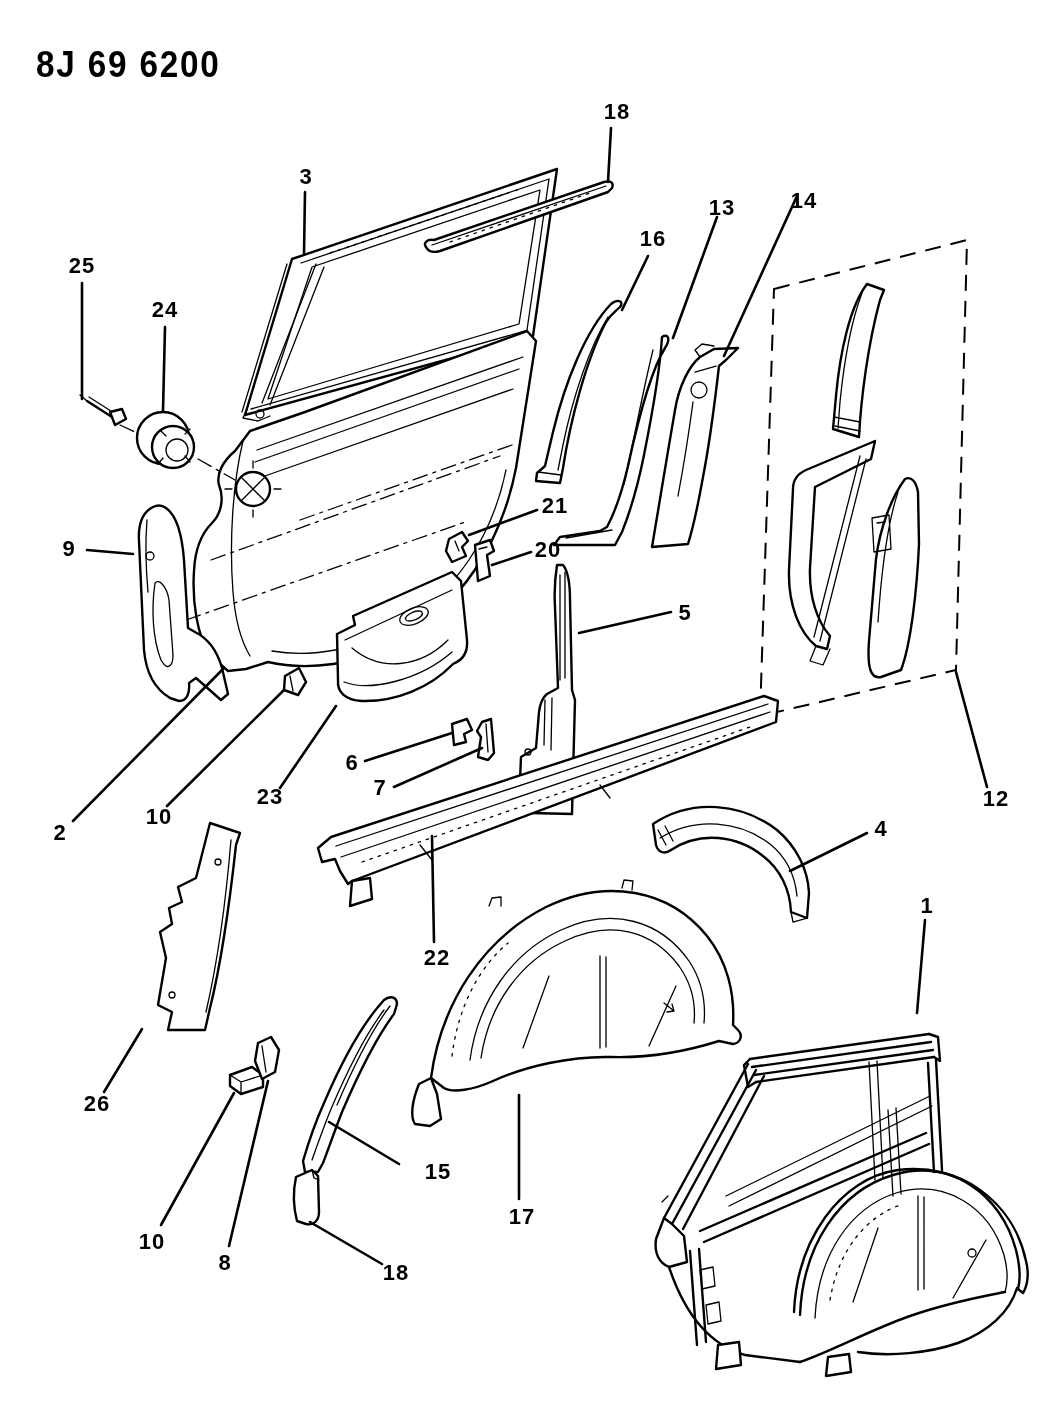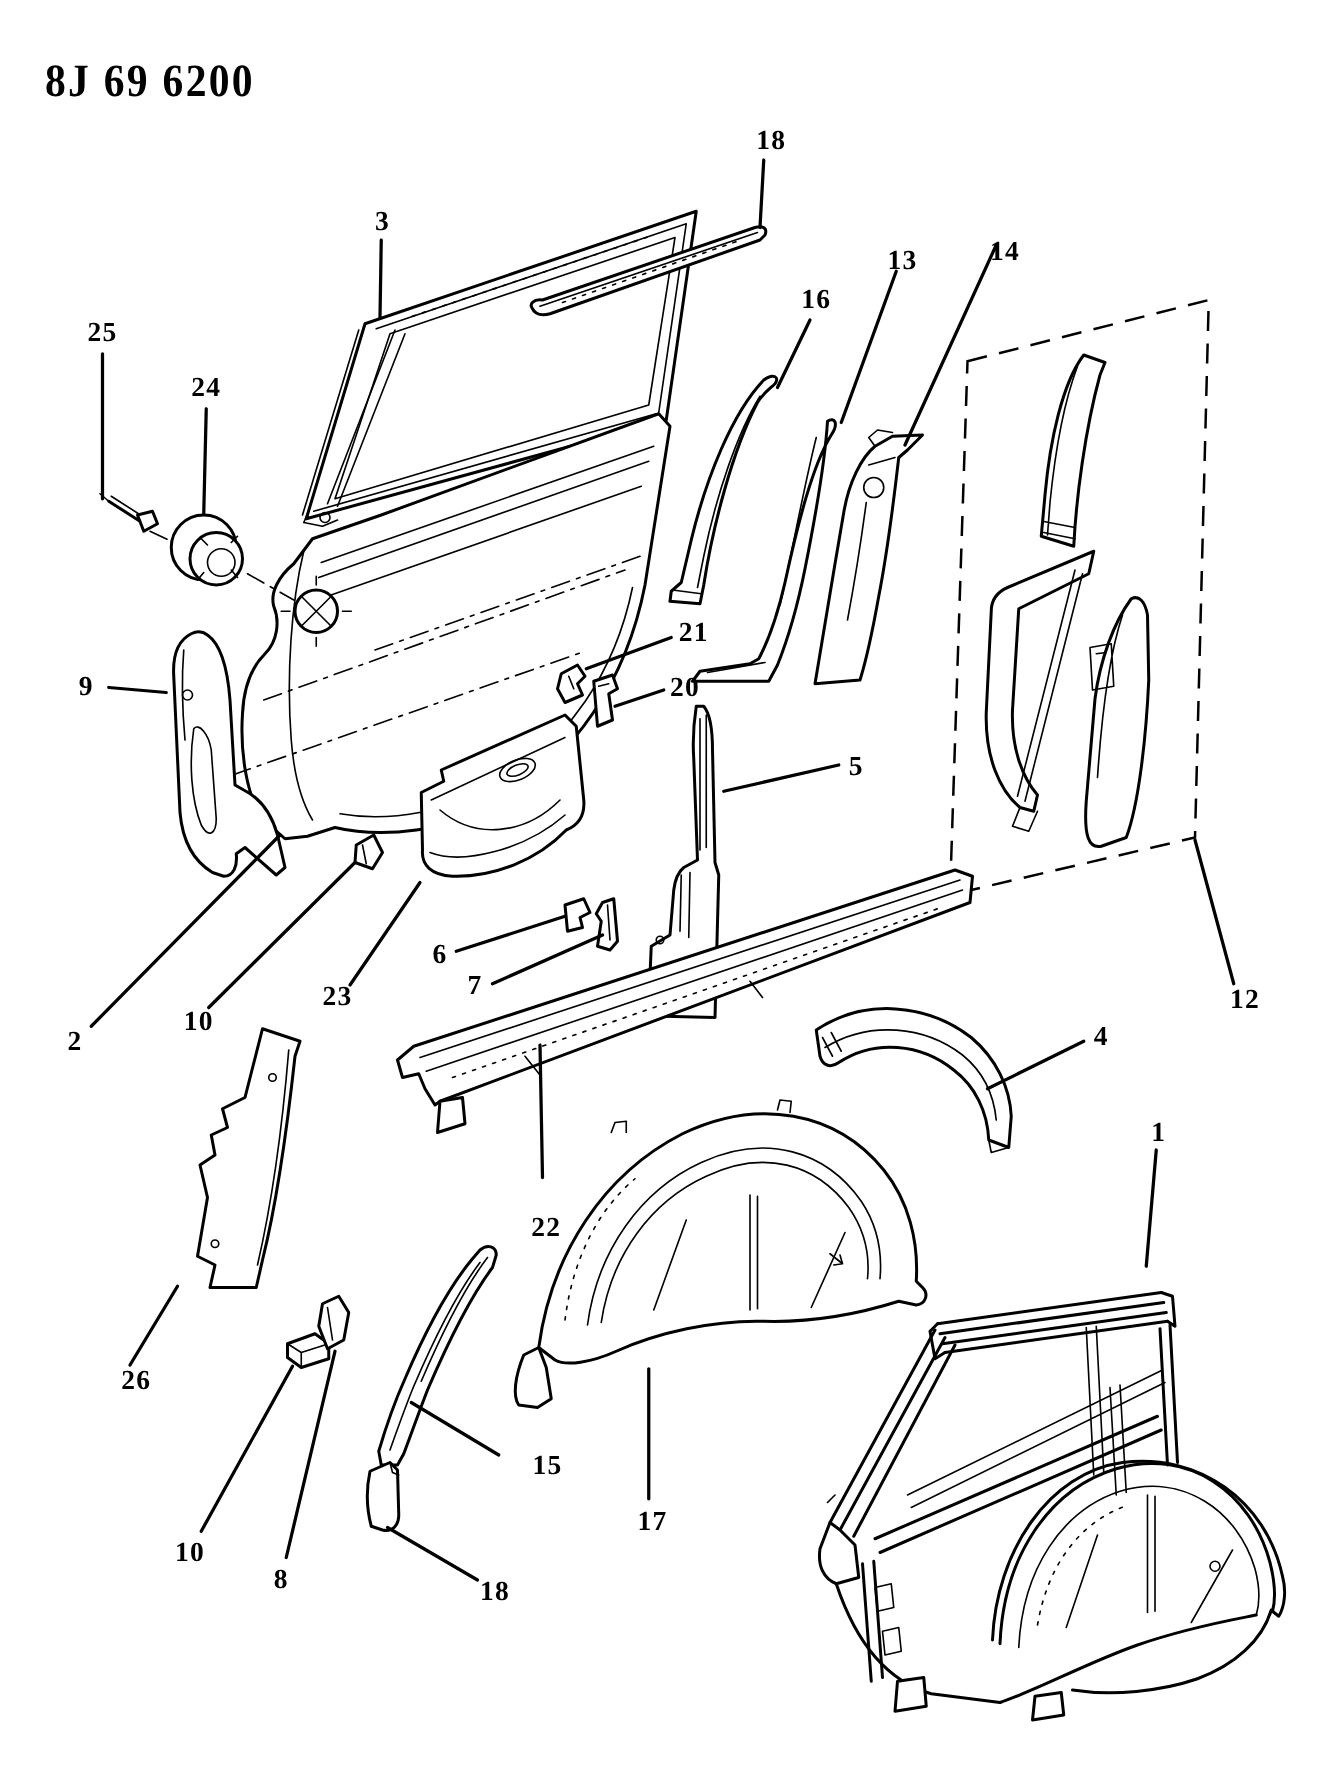--- a/index.html
+++ b/index.html
@@ -1,17 +1,17 @@
 <!DOCTYPE html>
 <html><head>
 <meta charset="utf-8">
 <style>
   html,body{margin:0;padding:0;background:#ffffff;}
   .page{position:relative;width:1032px;height:1414px;background:#ffffff;overflow:hidden;
-        font-family:Liberation Serif, serif;}
+        font-family:Liberation Sans, sans-serif;}
   .page svg{position:absolute;left:0;top:0;}
   .part-code{position:absolute;left:36px;top:44px;font-size:37px;font-weight:700;
              letter-spacing:2px;transform:scaleX(.9);transform-origin:left center;color:#000;}
   .callout{position:absolute;transform:translate(-50%,-50%);font-size:22px;font-weight:700;
            color:#000;letter-spacing:1px;line-height:1;white-space:nowrap;}
   
   .outline{fill:#ffffff;stroke:#000;stroke-width:2.4;stroke-linejoin:round;stroke-linecap:round;}
   .line{fill:none;stroke:#000;stroke-width:2.4;stroke-linejoin:round;stroke-linecap:round;}
   .thin{fill:none;stroke:#000;stroke-width:1.3;stroke-linejoin:round;stroke-linecap:round;}
   .dot{stroke-dasharray:2.5 6;}
@@ -257,19 +257,19 @@
       <div class="callout" style="left: 996px; top: 799px;">12</div>
       <div class="callout" style="left: 722px; top: 208px;">13</div>
       <div class="callout" style="left: 804px; top: 177px; margin-top: 24px;">14</div>
       <div class="callout" style="left: 412px; top: 1172px; margin-left: 26px;">15</div>
       <div class="callout" style="left: 653px; top: 239px;">16</div>
       <div class="callout" style="left: 522px; top: 1217px;">17</div>
       <div class="callout" style="left: 617px; top: 112px;">18</div>
       <div class="callout" style="left: 396px; top: 1273px;">18</div>
       <div class="callout" style="left: 548px; top: 550px;">20</div>
       <div class="callout" style="left: 555px; top: 506px;">21</div>
-      <div class="callout" style="left: 437px; top: 958px; margin-top: 24px;">22</div>
+      <div class="callout" style="left: 437px; top: 958px;">22</div>
       <div class="callout" style="left: 270px; top: 797px;">23</div>
       <div class="callout" style="left: 165px; top: 310px;">24</div>
       <div class="callout" style="left: 82px; top: 266px;">25</div>
-      <div class="callout" style="left: 97px; top: 1104px; margin-left: 12px;">26</div>
+      <div class="callout" style="left: 97px; top: 1104px;">26</div>
     </div>
 </div>
 
 </body></html>

